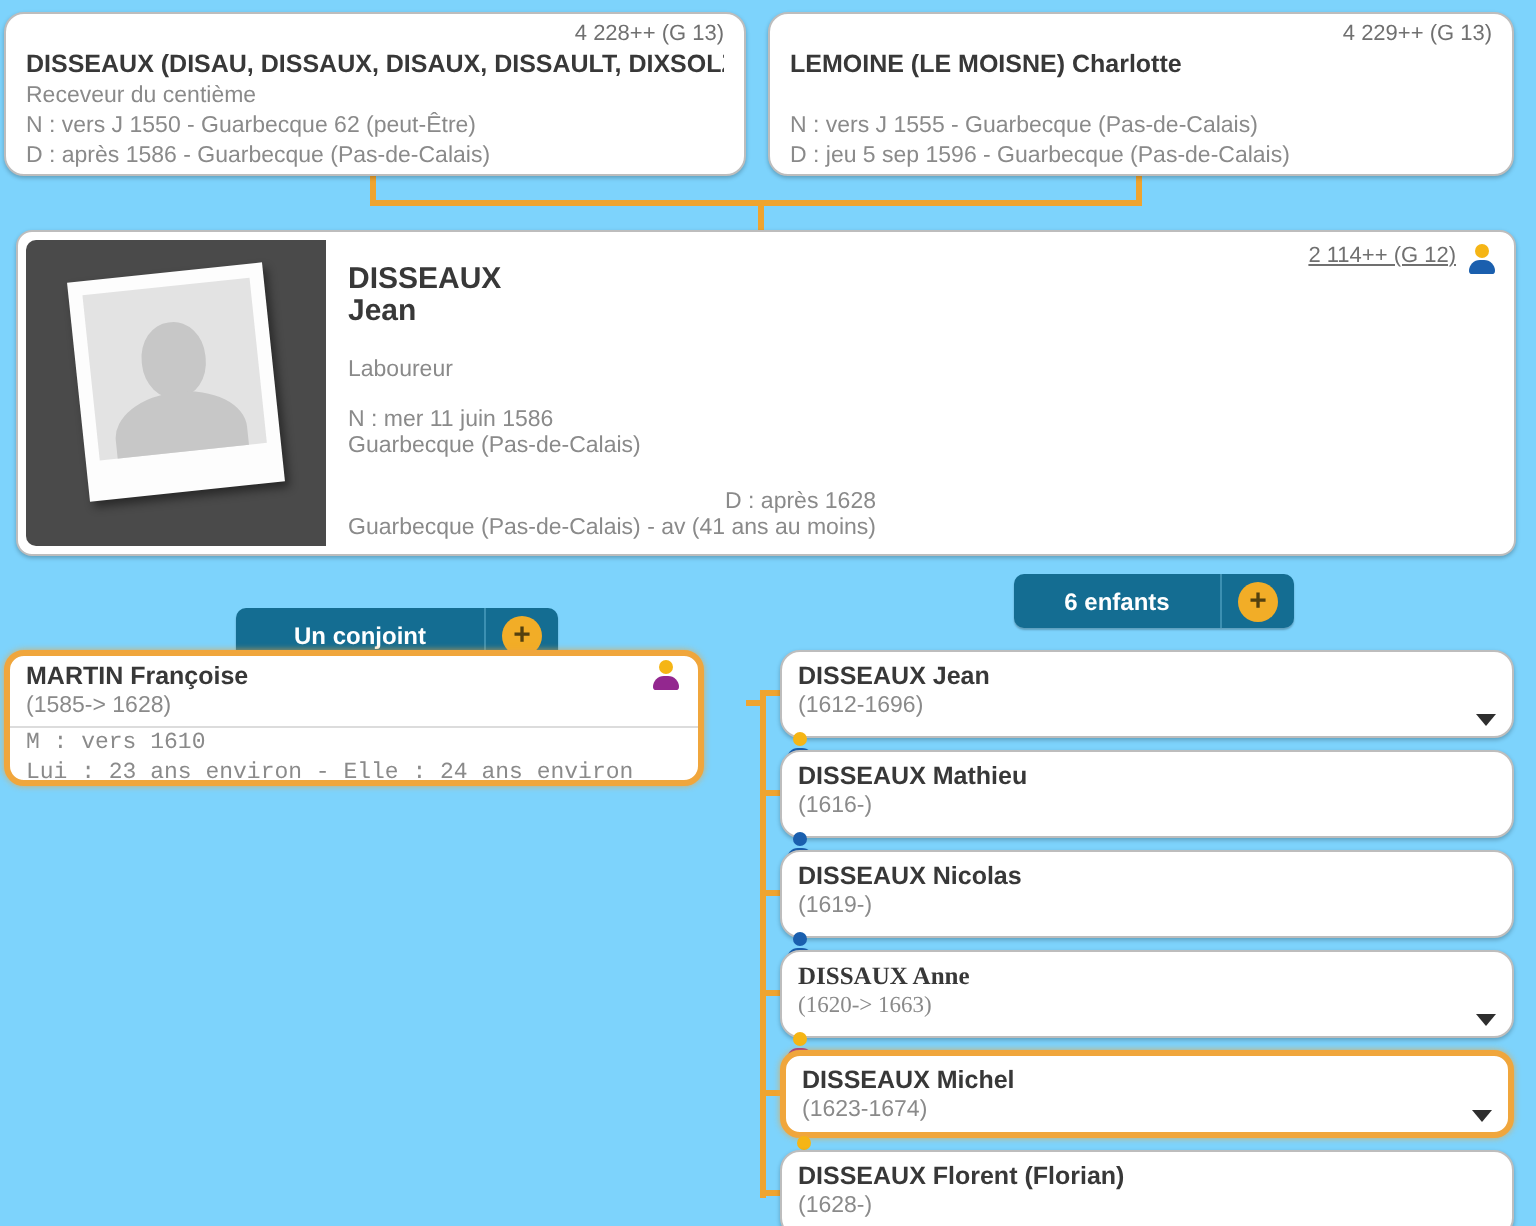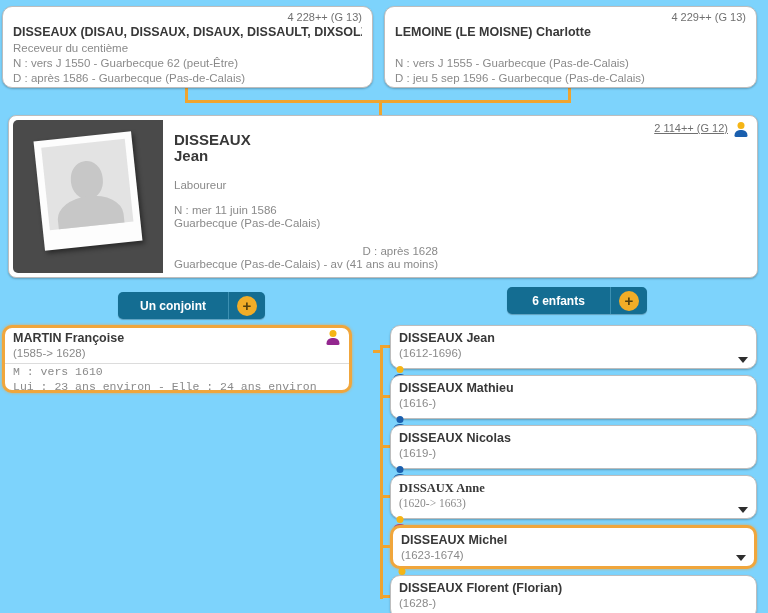--- a/index.html
+++ b/index.html
@@ -158,21 +158,21 @@
     <div class="m-birth">
       <div>N : mer 11 juin 1586</div>
       <div>Guarbecque (Pas-de-Calais)</div>
     </div>
     <div class="m-death">
       <div>D : après 1628</div>
       <div>Guarbecque (Pas-de-Calais) - av (41 ans au moins)</div>
     </div>
   </div>
 
-  <div class="section-btn" style="left:118px;top:292px;width:147px;">
+  <div class="section-btn" style="left:118px;top:304px;width:161px;">
     <div class="section-label">Un conjoint</div>
     <div class="section-sep"></div>
     <div class="section-plus-zone">
       <div class="plus-circle">+</div>
     </div>
   </div>
   <div class="section-btn" style="left:507px;top:287px;width:140px;">
     <div class="section-label">6 enfants</div>
     <div class="section-sep"></div>
     <div class="section-plus-zone">

